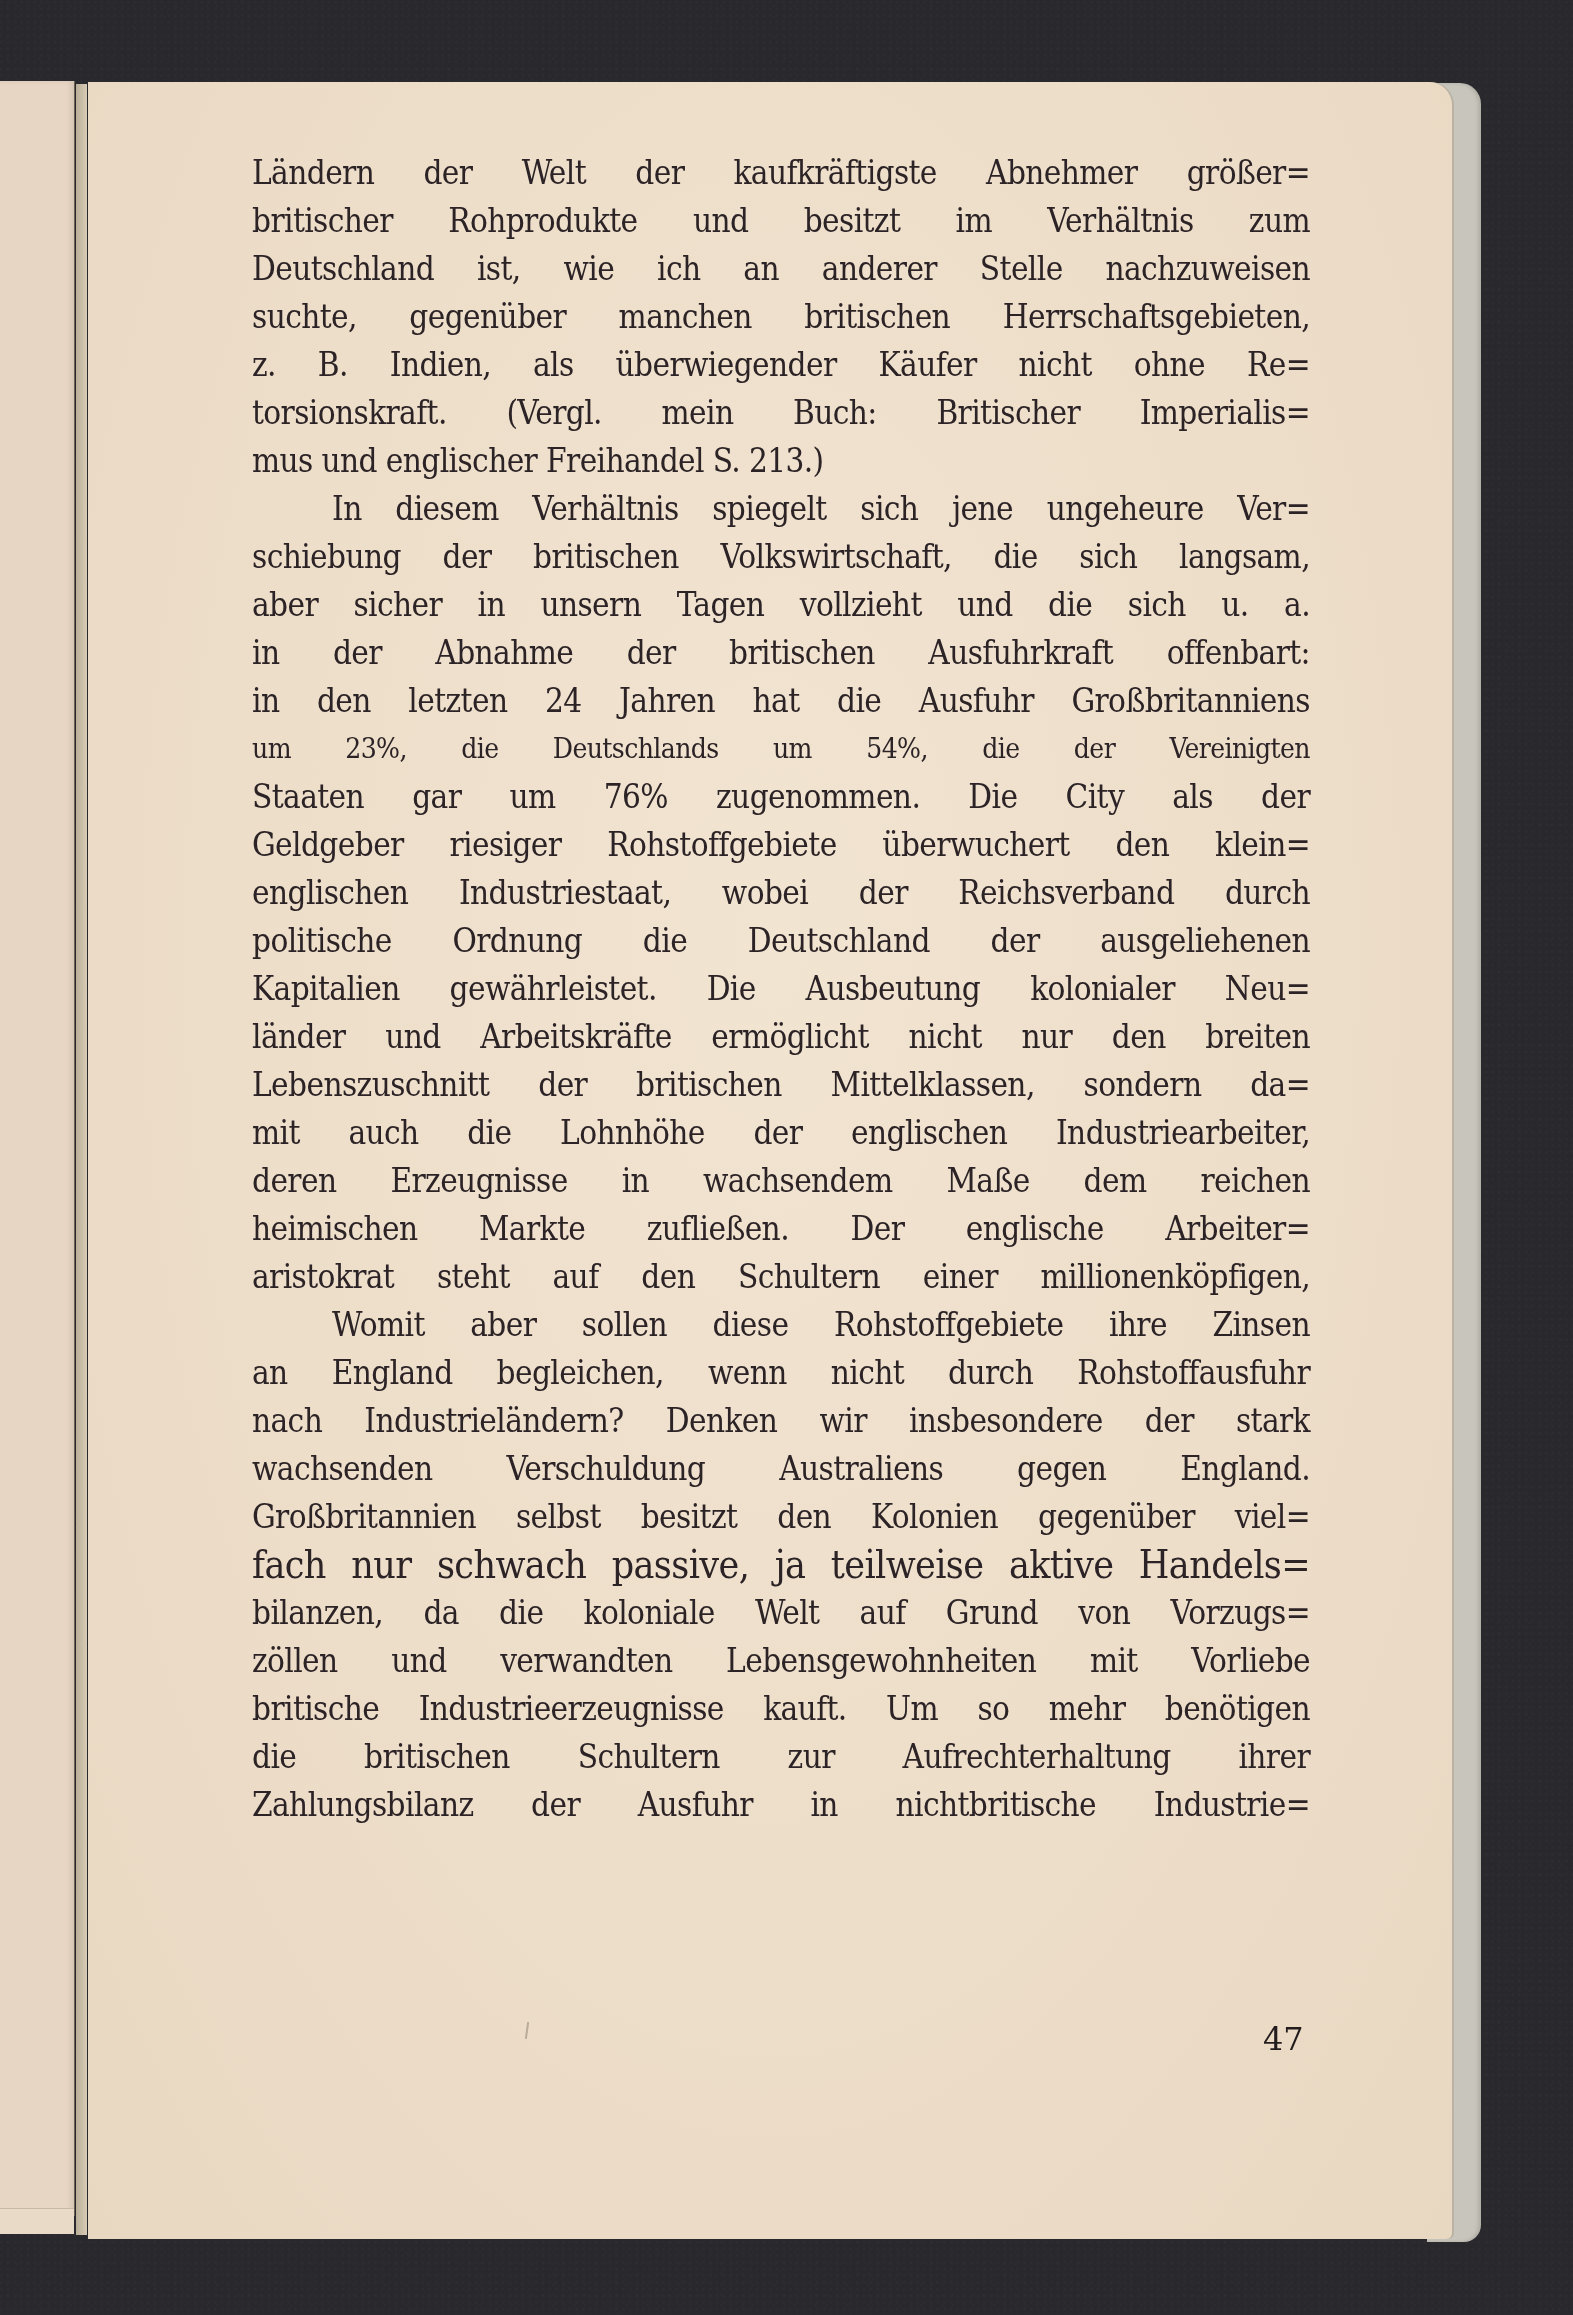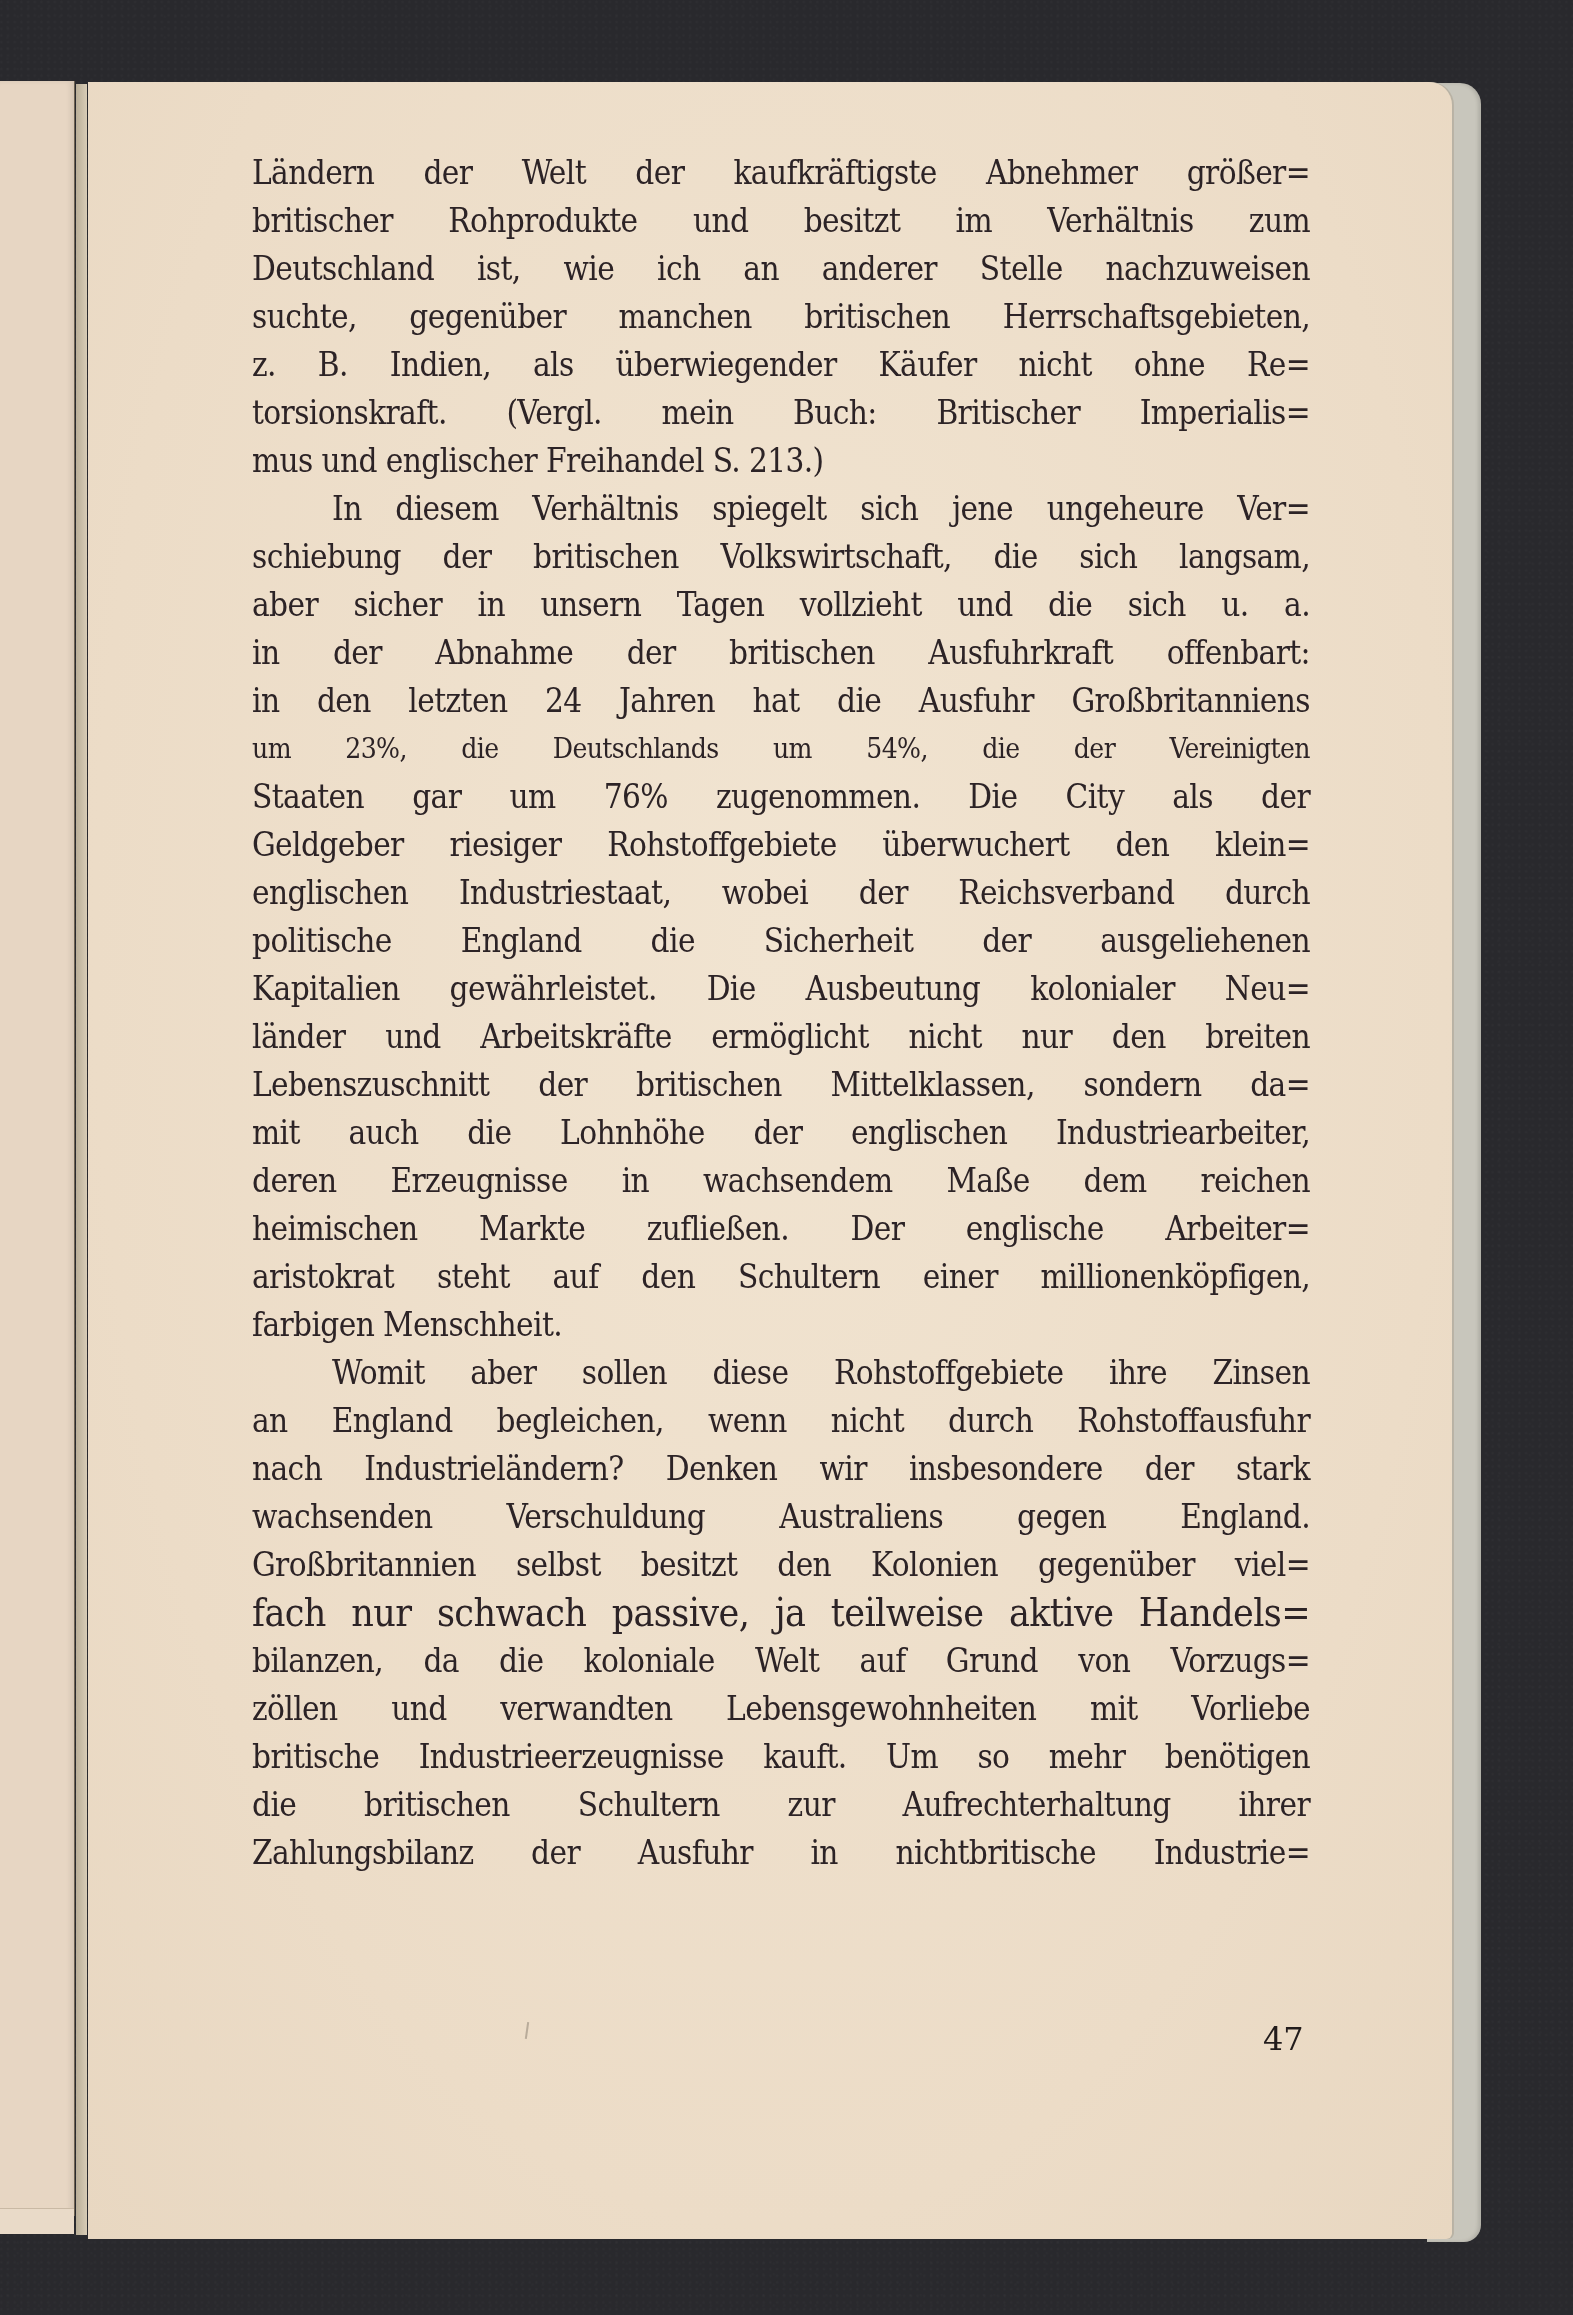--- a/index.html
+++ b/index.html
@@ -134,29 +134,28 @@
   <div>
     <span class="line indent" style="font-size: 33px;">In diesem Verhältnis spiegelt sich jene ungeheure Ver=</span>
     <span class="line" style="font-size: 33px;">schiebung der britischen Volkswirtschaft, die sich langsam,</span>
     <span class="line" style="font-size: 33px;">aber sicher in unsern Tagen vollzieht und die sich u. a.</span>
     <span class="line" style="font-size: 33px;">in der Abnahme der britischen Ausfuhrkraft offenbart:</span>
     <span class="line" style="font-size: 33px;">in den letzten 24 Jahren hat die Ausfuhr Großbritanniens</span>
     <span class="line" style="font-size: 28px;">um 23%, die Deutschlands um 54%, die der Vereinigten</span>
     <span class="line" style="font-size: 33px;">Staaten gar um 76% zugenommen. Die City als der</span>
     <span class="line" style="font-size: 33px;">Geldgeber riesiger Rohstoffgebiete überwuchert den klein=</span>
     <span class="line" style="font-size: 33px;">englischen Industriestaat, wobei der Reichsverband durch</span>
-    <span class="line" style="font-size: 33px;">politische England die Sicherheit der ausgeliehenen</span>
+    <span class="line" style="font-size: 33px;">politische Ordnung die Deutschland der ausgeliehenen</span>
     <span class="line" style="font-size: 33px;">Kapitalien gewährleistet. Die Ausbeutung kolonialer Neu=</span>
     <span class="line" style="font-size: 33px;">länder und Arbeitskräfte ermöglicht nicht nur den breiten</span>
     <span class="line" style="font-size: 33px;">Lebenszuschnitt der britischen Mittelklassen, sondern da=</span>
     <span class="line" style="font-size: 33px;">mit auch die Lohnhöhe der englischen Industriearbeiter,</span>
     <span class="line" style="font-size: 33px;">deren Erzeugnisse in wachsendem Maße dem reichen</span>
     <span class="line" style="font-size: 33px;">heimischen Markte zufließen. Der englische Arbeiter=</span>
     <span class="line" style="font-size: 33px;">aristokrat steht auf den Schultern einer millionenköpfigen,</span>
-    <span class="line last" style="font-size: 33px;">farbigen Menschheit.</span>
   </div>
 
   <div>
     <span class="line indent" style="font-size: 33px;">Womit aber sollen diese Rohstoffgebiete ihre Zinsen</span>
     <span class="line" style="font-size: 33px;">an England begleichen, wenn nicht durch Rohstoffausfuhr</span>
     <span class="line" style="font-size: 33px;">nach Industrieländern? Denken wir insbesondere der stark</span>
     <span class="line" style="font-size: 33px;">wachsenden Verschuldung Australiens gegen England.</span>
     <span class="line" style="font-size: 33px;">Großbritannien selbst besitzt den Kolonien gegenüber viel=</span>
     <span class="line" style="font-size: 39px;">fach nur schwach passive, ja teilweise aktive Handels=</span>
     <span class="line" style="font-size: 33px;">bilanzen, da die koloniale Welt auf Grund von Vorzugs=</span>

